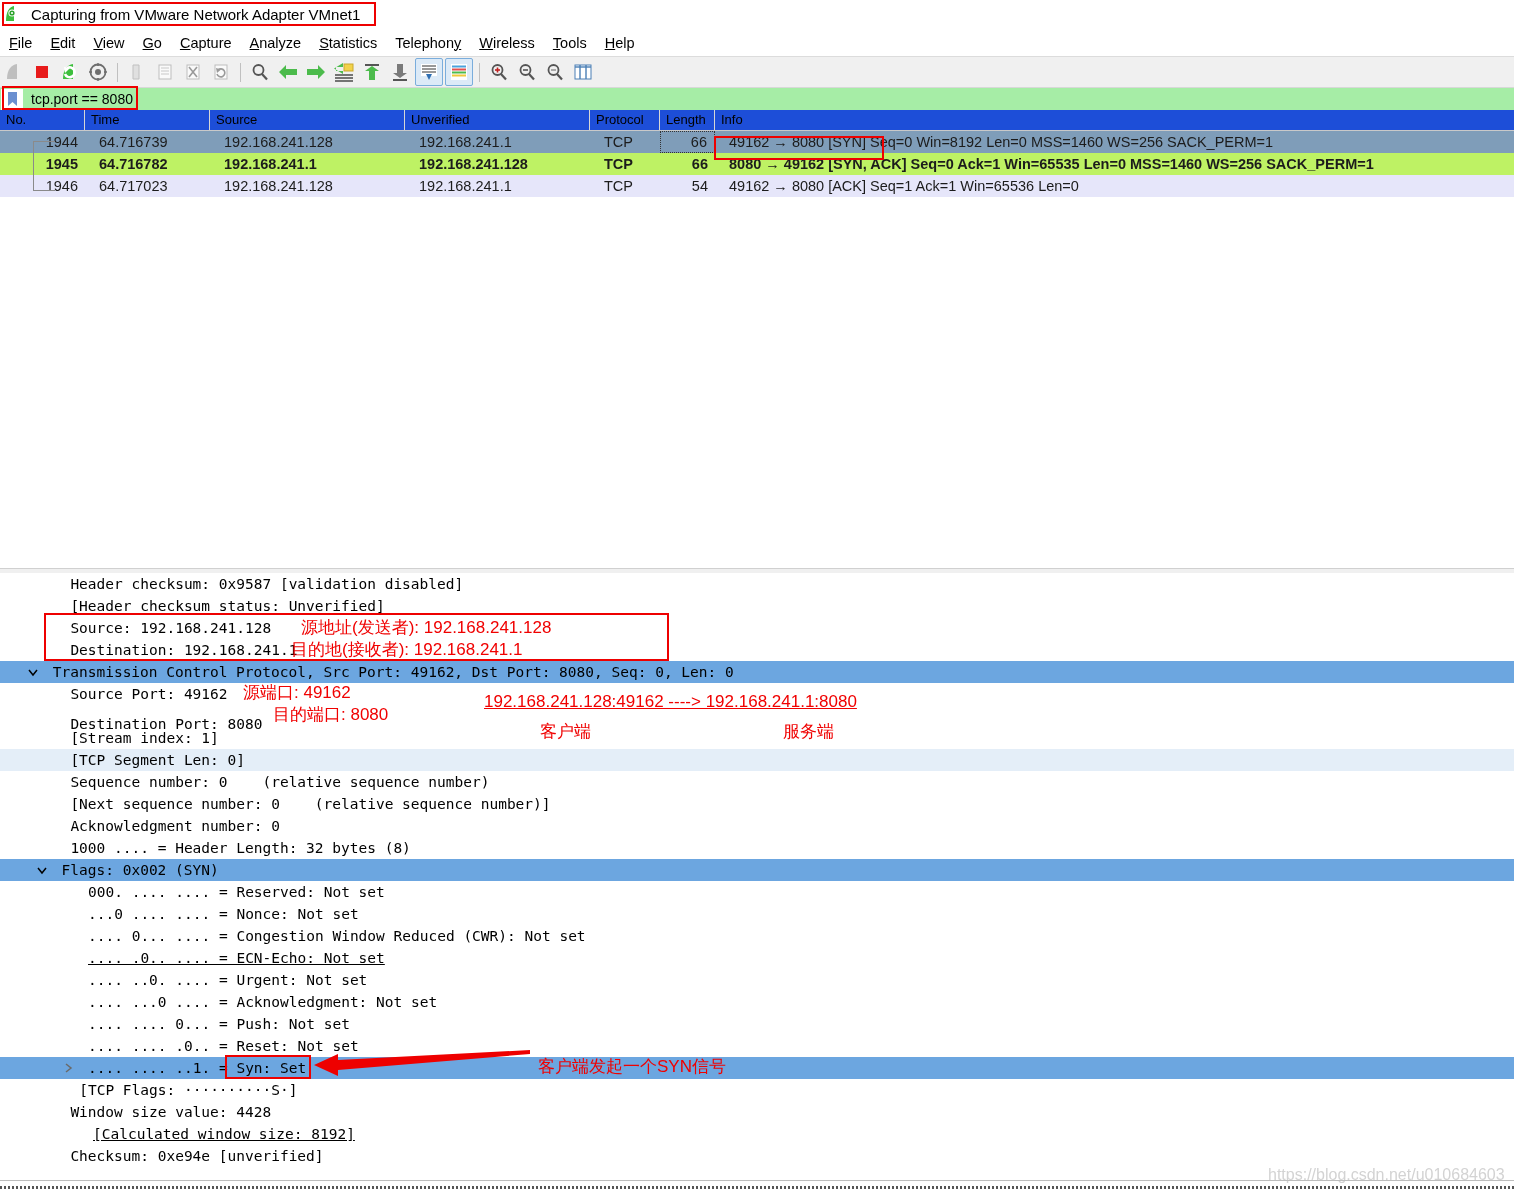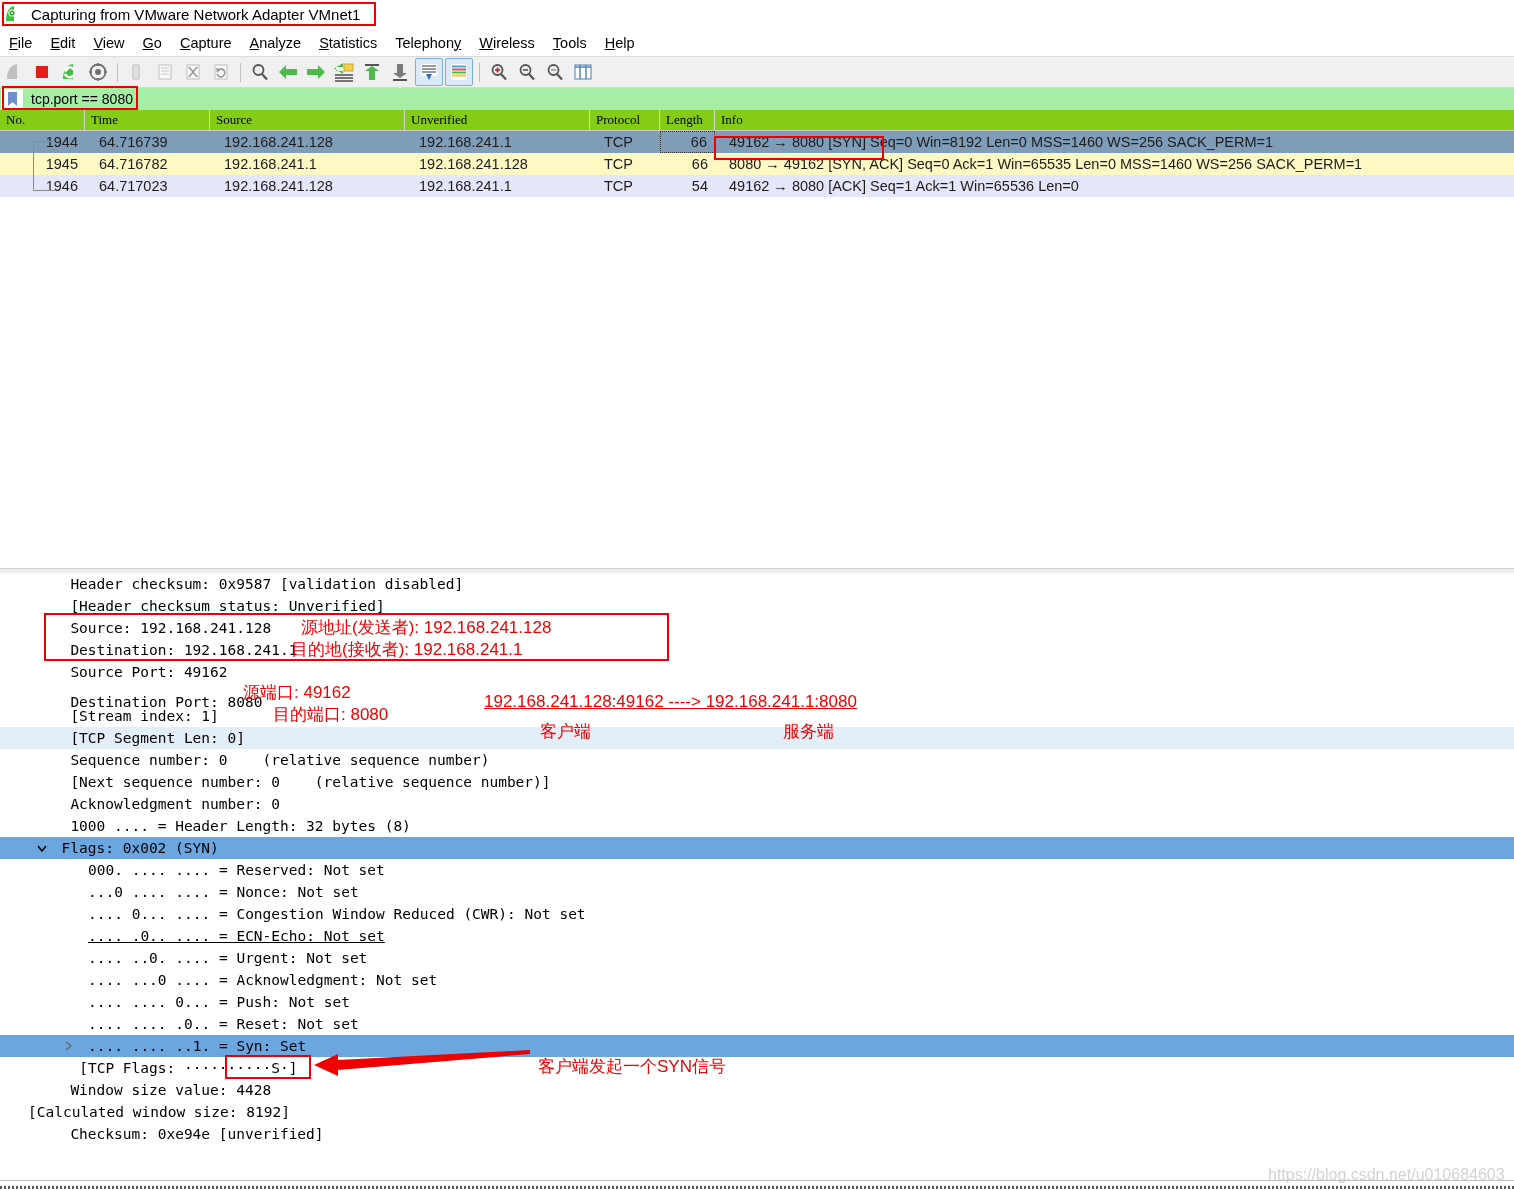--- a/index.html
+++ b/index.html
@@ -61,39 +61,39 @@
   #filter-box{
     position:absolute;left:2px;top:86px;width:136px;height:24px;
     border:2px solid #ee0000;box-sizing:border-box;pointer-events:none;
   }
   
   #packetlist{
     position:absolute;left:0;top:110px;width:1514px;height:458px;
     background:#ffffff;border-bottom:1px solid #b4b4b4;overflow:hidden;
   }
   #plist-header{
-    display:flex;height:20px;background:#84cc16;border-bottom:1px solid #c9c9c9;
-    font-size:13px;color:#000;font-family:Liberation Serif, serif;
+    display:flex;height:20px;background:#1d4ed8;border-bottom:1px solid #c9c9c9;
+    font-size:13px;color:#000;
   }
   #plist-header .col{
     border-right:1px solid #d6d6d6;padding:2px 0 0 6px;box-sizing:border-box;
     white-space:nowrap;overflow:hidden;
   }
   .prow{
     display:flex;height:22px;font-size:14.5px;
     font-family:"Liberation Sans", sans-serif;
     align-items:center;
   }
   .prow .c{
     box-sizing:border-box;padding:0 14px;white-space:nowrap;overflow:hidden;
     display:flex;align-items:center;height:22px;
   }
   .prow .c.num{justify-content:flex-end;padding-right:7px;}
   .prow.sel{background:#7f9db9;color:#1c1c1c;}
-  .prow.grey{background:#fef9c3;color:#1c1c1c;}
+  .prow.grey{background:#bef264;color:#1c1c1c;font-weight:bold;}
   .prow.lav{background:#e6e6fa;color:#1c1c1c;}
   .prow.sel .c.len{border:1px dotted #333;}
   #info-box{
     position:absolute;left:714px;top:136px;width:170px;height:24px;
     border:2px solid #ee0000;box-sizing:border-box;pointer-events:none;z-index:5;
   }
   
   #conv-bracket{
     position:absolute;left:33px;top:141px;width:22px;height:50px;
     border-left:1px solid #8a8a8a;border-top:1px solid #8a8a8a;border-bottom:1px solid #8a8a8a;
@@ -383,20 +383,23 @@
 <div id="conv-bracket"></div>
 <div id="info-box"></div>
 
 <div id="splitter"></div>
 
 <div id="detail">
     <div class="drow"><span class="txt" style="margin-left: 70.4px;">Header checksum: 0x9587 [validation disabled]</span></div>
     <div class="drow"><span class="txt" style="margin-left: 70.4px;">[Header checksum status: Unverified]</span></div>
     <div class="drow"><span class="txt" style="margin-left: 70.4px;">Source: 192.168.241.128</span></div>
     <div class="drow"><span class="txt" style="margin-left: 70.4px;">Destination: 192.168.241.1</span></div>
+    <div class="drow sel"><span class="chev" style="left: 22px;"><svg width="12" height="12" viewBox="0 0 12 12">
+          <path d="M2,4 L6,9 L10,4" stroke="#000" stroke-width="1.5" fill="none"></path>
+        </svg></span><span class="txt" style="margin-left: 52.8px;">Transmission Control Protocol, Src Port: 49162, Dst Port: 8080, Seq: 0, Len: 0</span></div>
     <div class="drow"><span class="txt" style="margin-left: 70.4px;">Source Port: 49162</span></div>
     <div class="drow"><span class="txt" style="margin-left: 70.4px; margin-top: 8px;">Destination Port: 8080</span></div>
     <div class="drow"><span class="txt" style="margin-left: 70.4px;">[Stream index: 1]</span></div>
     <div class="drow gen"><span class="txt" style="margin-left: 70.4px;">[TCP Segment Len: 0]</span></div>
     <div class="drow"><span class="txt" style="margin-left: 70.4px;">Sequence number: 0    (relative sequence number)</span></div>
     <div class="drow"><span class="txt" style="margin-left: 70.4px;">[Next sequence number: 0    (relative sequence number)]</span></div>
     <div class="drow"><span class="txt" style="margin-left: 70.4px;">Acknowledgment number: 0</span></div>
     <div class="drow"><span class="txt" style="margin-left: 70.4px;">1000 .... = Header Length: 32 bytes (8)</span></div>
     <div class="drow sel"><span class="chev" style="left: 30.8px;"><svg width="12" height="12" viewBox="0 0 12 12">
           <path d="M2,4 L6,9 L10,4" stroke="#000" stroke-width="1.5" fill="none"></path>
@@ -407,21 +410,21 @@
     <div class="drow"><span class="txt" style="margin-left: 88px; text-decoration: underline;">.... .0.. .... = ECN-Echo: Not set</span></div>
     <div class="drow"><span class="txt" style="margin-left: 88px;">.... ..0. .... = Urgent: Not set</span></div>
     <div class="drow"><span class="txt" style="margin-left: 88px;">.... ...0 .... = Acknowledgment: Not set</span></div>
     <div class="drow"><span class="txt" style="margin-left: 88px;">.... .... 0... = Push: Not set</span></div>
     <div class="drow"><span class="txt" style="margin-left: 88px;">.... .... .0.. = Reset: Not set</span></div>
     <div class="drow sel"><span class="chev" style="left: 57.2px;"><svg width="12" height="12" viewBox="0 0 12 12">
           <path d="M4,2 L9,6 L4,10" stroke="#6a6a6a" stroke-width="1.5" fill="none"></path>
         </svg></span><span class="txt" style="margin-left: 88px;">.... .... ..1. = Syn: Set</span></div>
     <div class="drow"><span class="txt" style="margin-left: 79.2px;">[TCP Flags: ··········S·]</span></div>
     <div class="drow"><span class="txt" style="margin-left: 70.4px;">Window size value: 4428</span></div>
-    <div class="drow"><span class="txt" style="margin-left: 28px;">[Calculated window size: 8192]</span></div>
+    <div class="drow"><span class="txt" style="margin-left: 93px; text-decoration: underline;">[Calculated window size: 8192]</span></div>
     <div class="drow"><span class="txt" style="margin-left: 70.4px;">Checksum: 0xe94e [unverified]</span></div>
   </div>
 
 <div class="rbox" style="left:44px;top:613px;width:625px;height:48px;"></div>
 <div class="anno" style="left:301px;top:616px;">源地址(发送者): 192.168.241.128</div>
 <div class="anno" style="left:291px;top:638px;">目的地(接收者): 192.168.241.1</div>
 
 <div class="anno" style="left:243px;top:681px;">源端口: 49162</div>
 <div class="anno" style="left:273px;top:703px;">目的端口: 8080</div>
 

